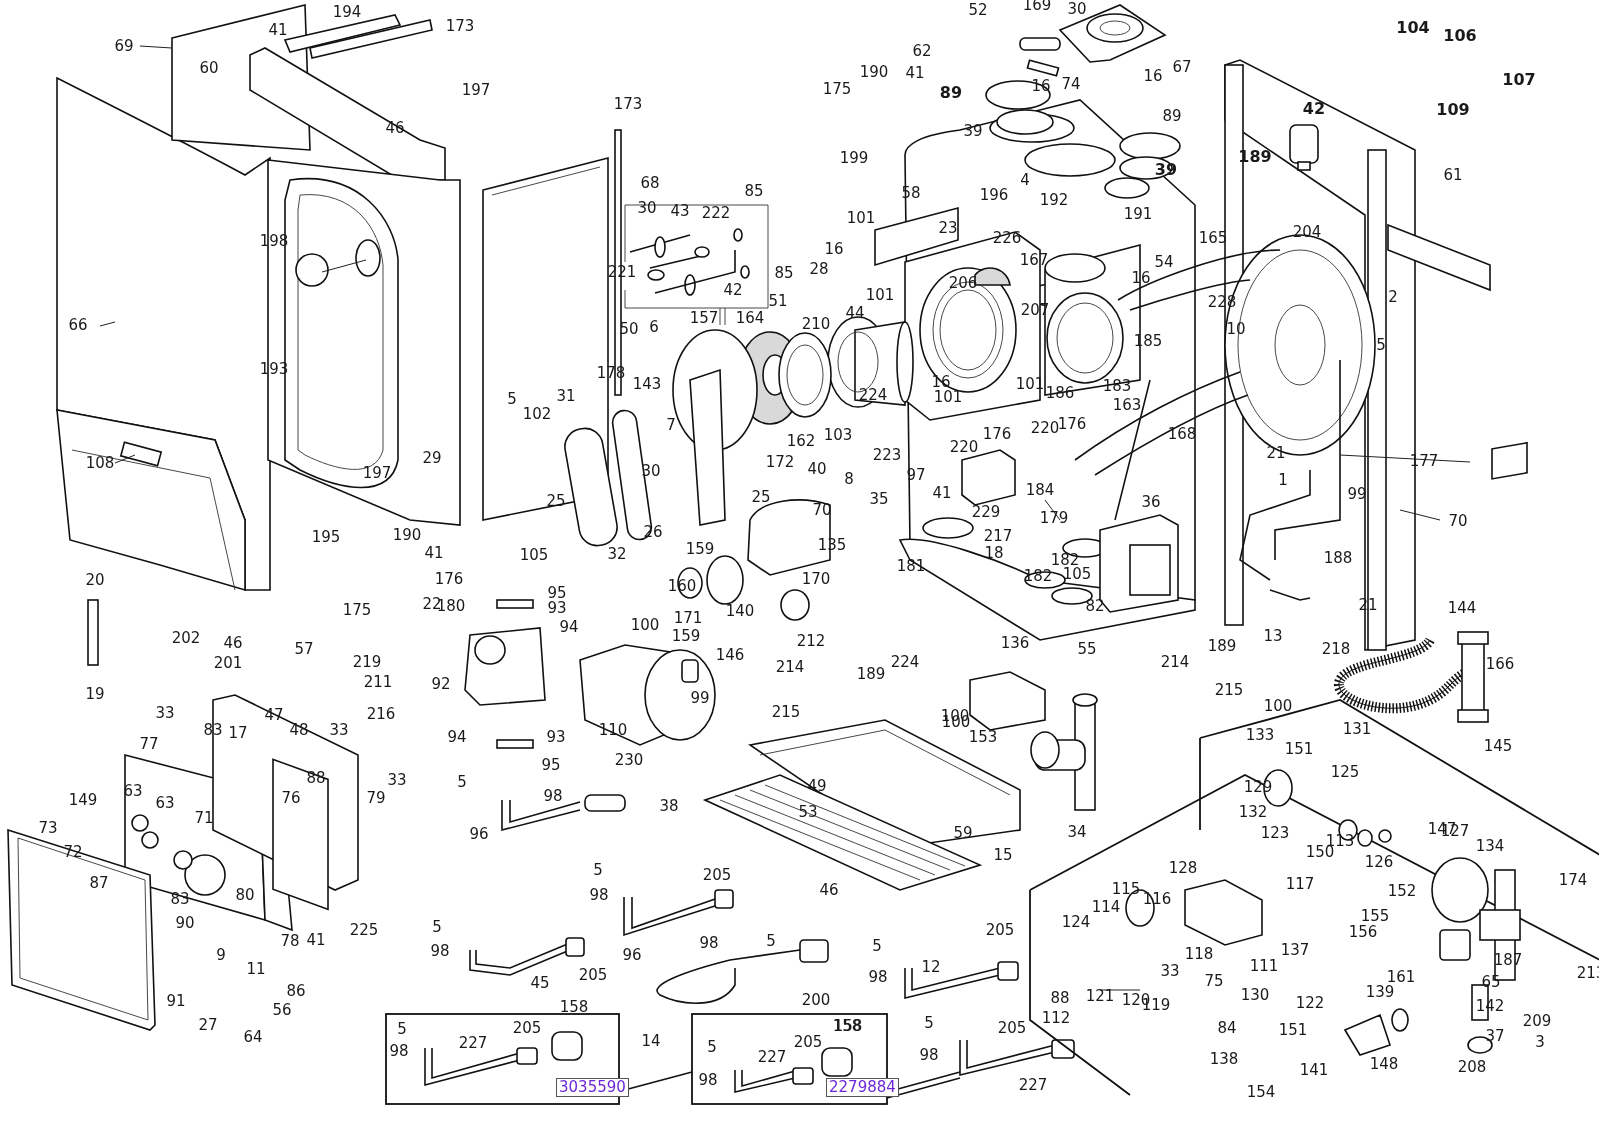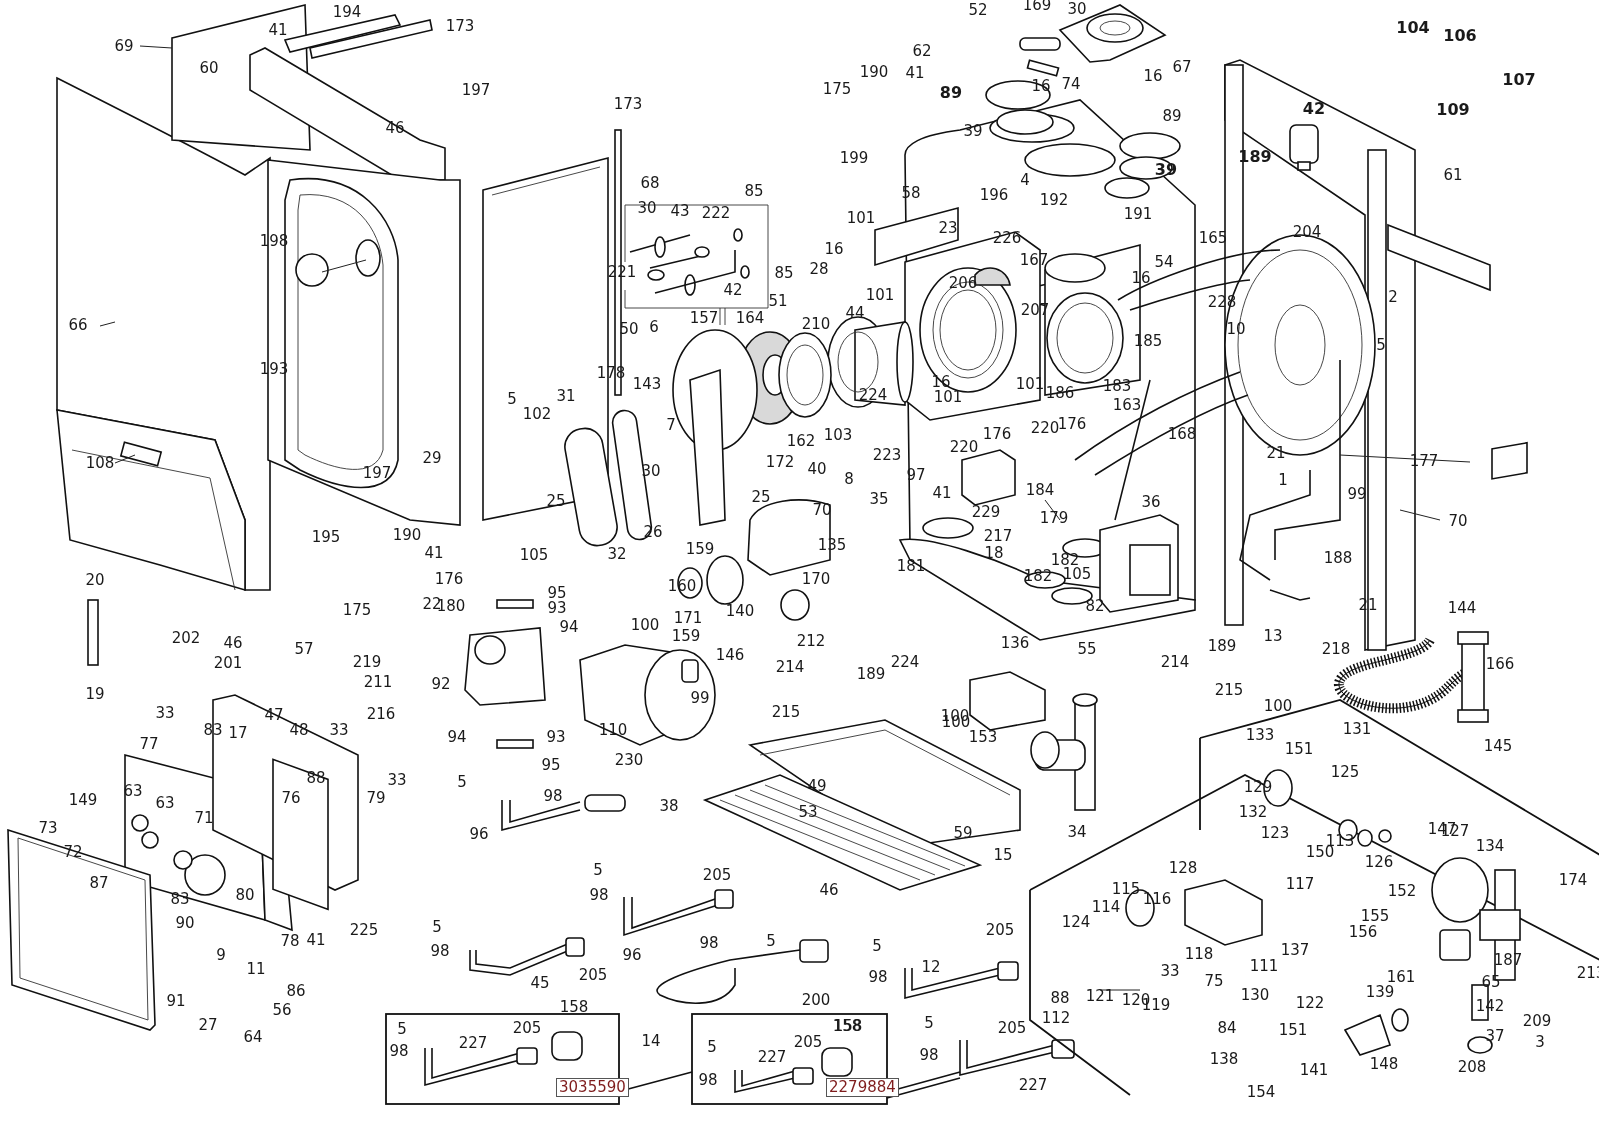--- a/index.html
+++ b/index.html
@@ -1,20 +1,20 @@
 <!DOCTYPE html>
 <html><head>
 <meta charset="utf-8">
 <style>
   html,body{margin:0;padding:0;background:#ffffff;}
   #stage{position:relative;width:1599px;height:1126px;overflow:hidden;background:#ffffff;}
   #art{position:absolute;left:0;top:0;width:1599px;height:1126px;}
   .lbl{position:absolute;font-family:"DejaVu Sans","Liberation Sans",sans-serif;font-size:15px;color:#1a1a1a;line-height:1;white-space:nowrap;transform:translate(-50%,-50%);background:transparent;}
   .lbl.bold{font-weight:bold;font-size:16px;}
-  .ref{position:absolute;font-family:"DejaVu Sans","Liberation Sans",sans-serif;font-size:15px;color:#7f1d1d;border:1px solid #555;padding:0 2px;line-height:17px;background:#fff;}
+  .ref{position:absolute;font-family:"DejaVu Sans","Liberation Sans",sans-serif;font-size:15px;color:#6d28d9;border:1px solid #555;padding:0 2px;line-height:17px;background:#fff;}
   svg .p{fill:#fff;stroke:#111;stroke-width:1.6;}
   svg .pg{fill:#d9d9d9;stroke:#111;stroke-width:1.6;}
   svg .ln{fill:none;stroke:#222;stroke-width:1;}
   svg .lnh{fill:none;stroke:#111;stroke-width:1.6;}
   svg .thin{fill:none;stroke:#333;stroke-width:0.9;}
   svg .box{fill:none;stroke:#111;stroke-width:1.8;}
 </style>
 </head>
 <body>
 

